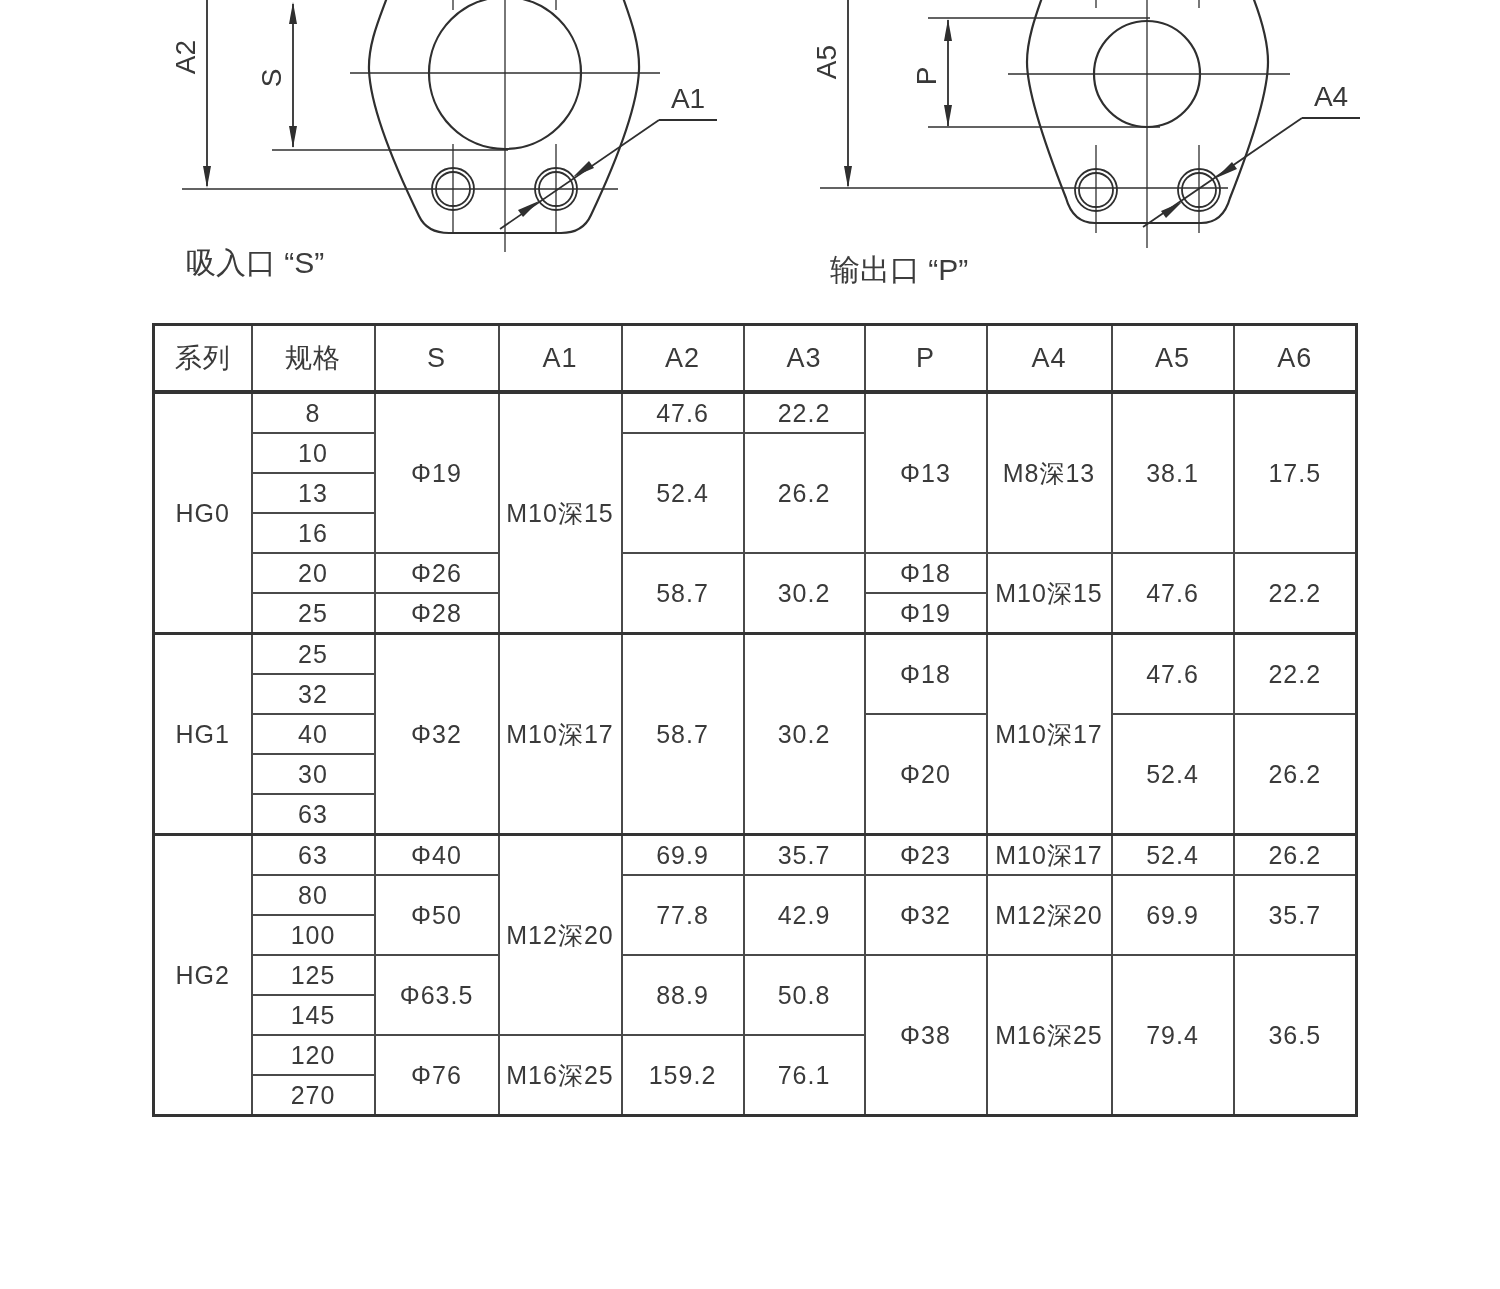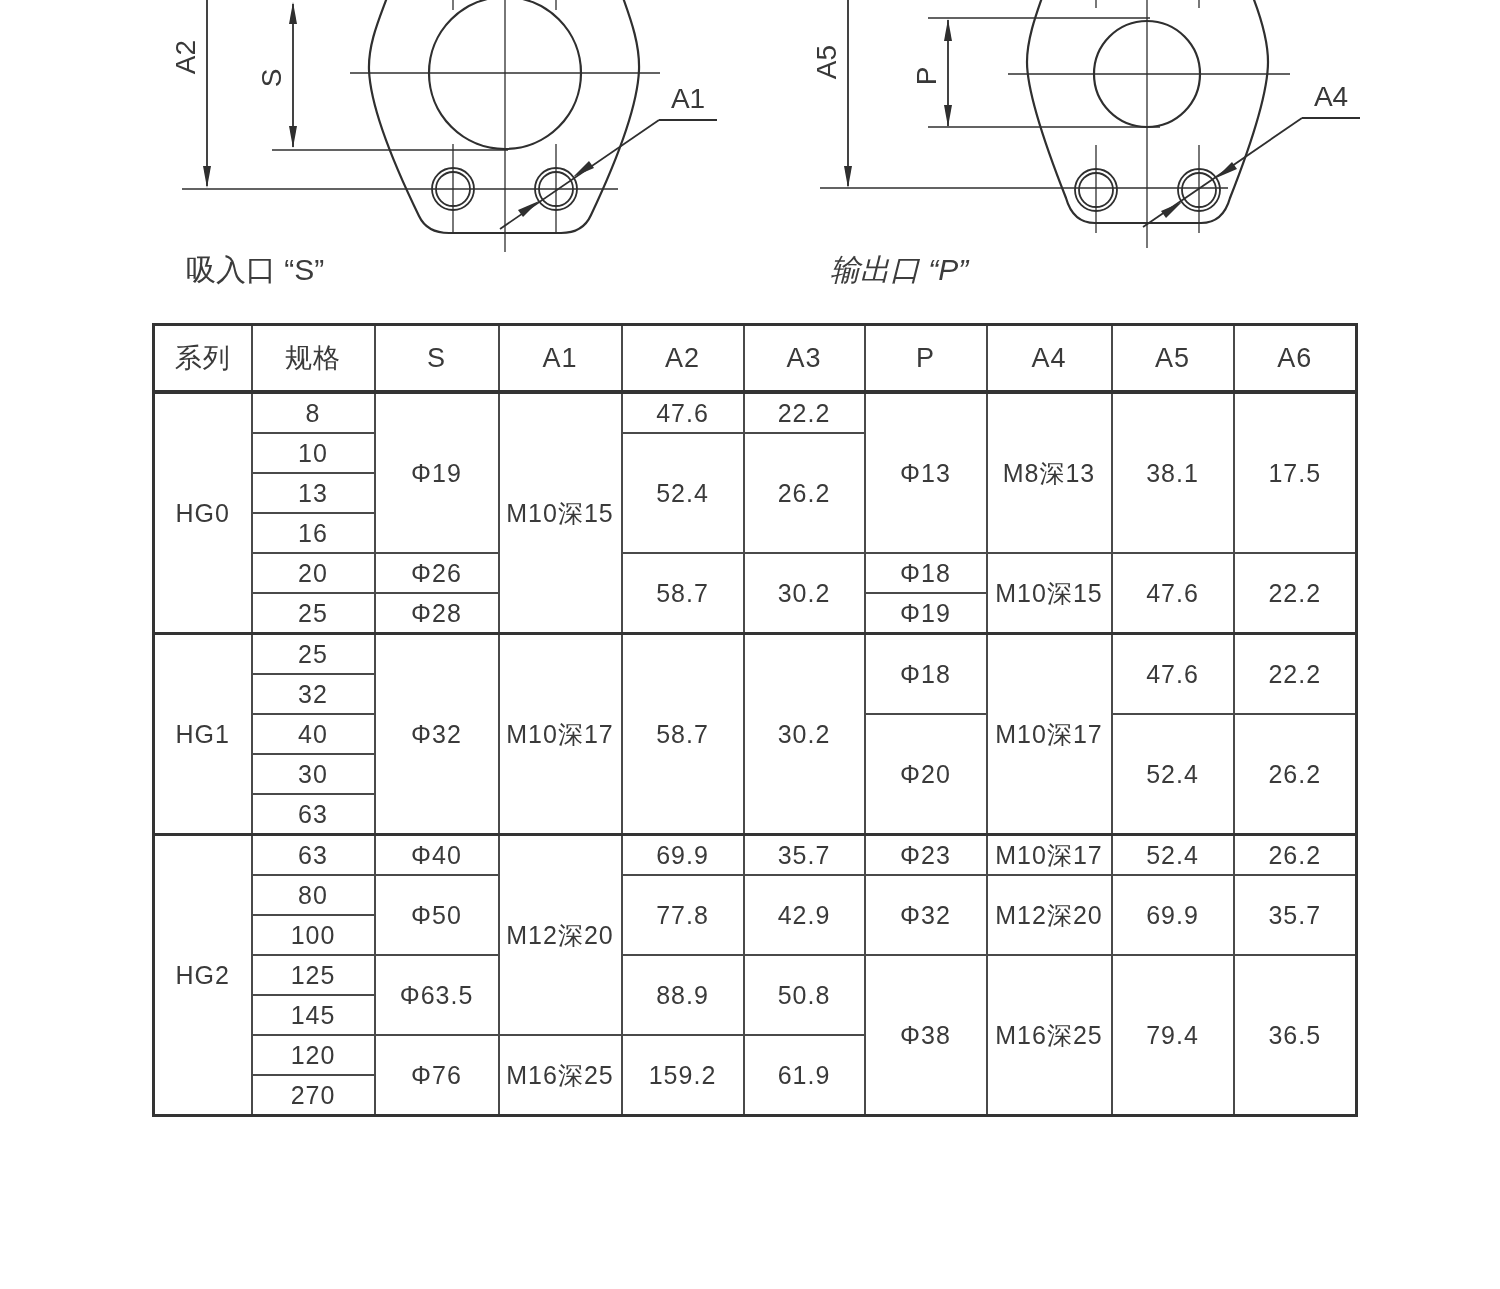--- a/index.html
+++ b/index.html
@@ -1,22 +1,22 @@
 <!DOCTYPE html>
 <html><head>
 <meta charset="utf-8">
 <style>
   html,body{margin:0;padding:0;background:#fff;}
   .page{position:relative;width:1500px;height:1289px;background:#ffffff;
         font-family:"Liberation Sans","DejaVu Sans",sans-serif;overflow:hidden;}
   svg{position:absolute;left:0;top:0;}
   svg text{fill:#383838;font-family:"Liberation Sans","DejaVu Sans",sans-serif;font-size:28px;}
   .caption{position:absolute;font-size:30px;color:#3c3c3c;white-space:pre;}
-  #cap-left{left:186px;top:250px;}
-  #cap-right{left:830px;top:250px;font-style:italic;}
+  #cap-left{left:186px;top:243px;}
+  #cap-right{left:830px;top:250px;}
 
   table.dim{position:absolute;left:152px;top:323px;width:1203px;
             border-collapse:collapse;table-layout:fixed;
             border:3px solid #333;padding-left:12px;}
   table.dim th,table.dim td{border:2px solid #4a4a4a;text-align:center;vertical-align:middle;
             padding:0;color:#3a3a3a;overflow:hidden;font-weight:normal;
             letter-spacing:1px;}
   table.dim thead th{height:64px;font-size:27px;border-bottom:4px solid #333;}
   table.dim tbody td{height:38px;font-size:25px;}
   table.dim tbody tr.sec-top td{border-top:3px solid #333;}
@@ -244,21 +244,21 @@
           <td rowspan="4">36.5</td>
         </tr>
         <tr>
           <td>145</td>
         </tr>
         <tr>
           <td>120</td>
           <td rowspan="2">Φ76</td>
           <td rowspan="2">M16深25</td>
           <td rowspan="2">159.2</td>
-          <td rowspan="2">61.9</td>
+          <td rowspan="2">76.1</td>
         </tr>
         <tr>
           <td>270</td>
         </tr>
       </tbody>
   </table>
 
 </div>
 
 </body></html>

